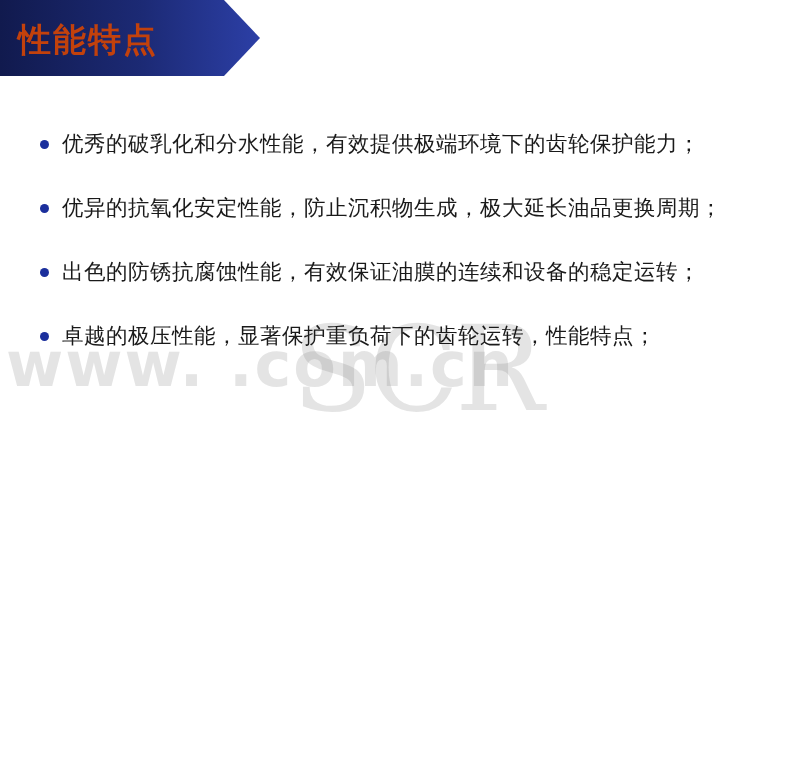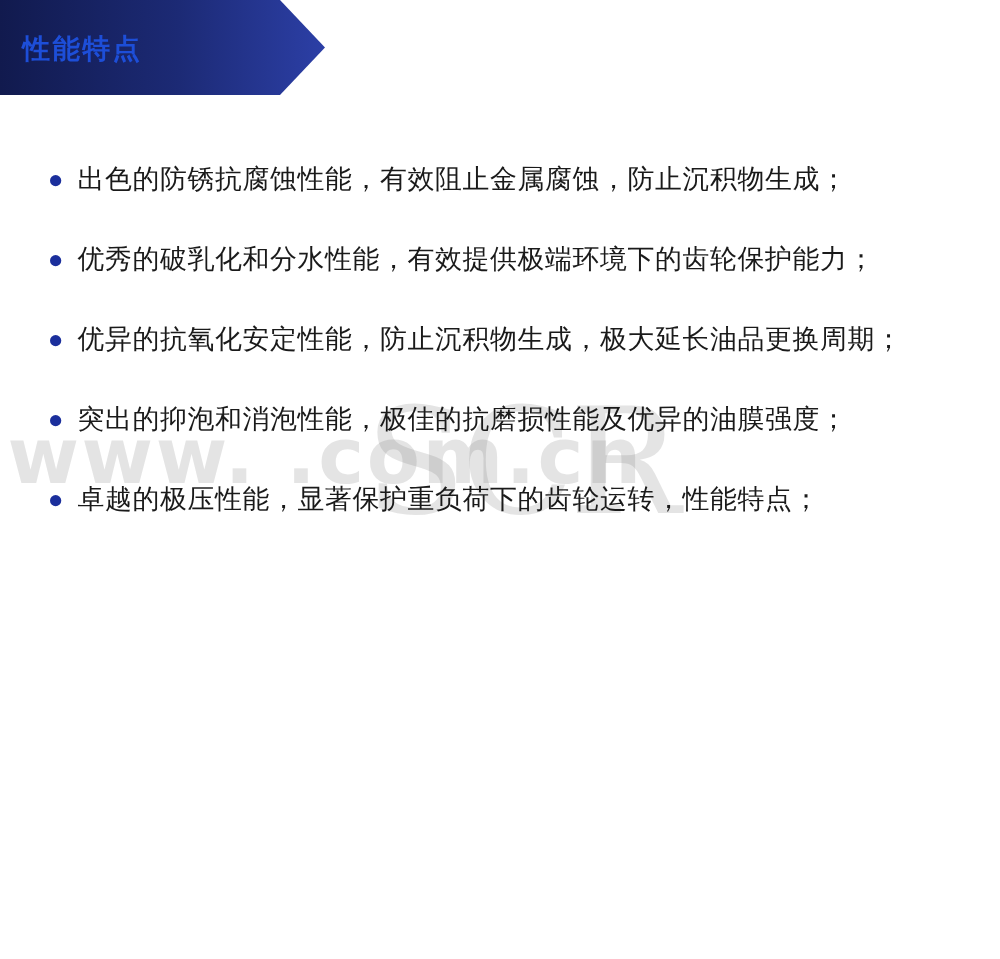--- a/index.html
+++ b/index.html
@@ -33,22 +33,22 @@
     position: absolute;
     top: 0;
     left: 0;
     width: 260px;
     height: 80px;
   }
   .banner-title {
     position: absolute;
     top: 22px;
     left: 18px;
-    color: #1d4ed8;
-    font-size: 22px;
+    color: #c2410c;
+    font-size: 33px;
     font-weight: bold;
     letter-spacing: 2px;
     line-height: 36px;
     white-space: nowrap;
   }
   
   .watermark {
     position: absolute;
     left: 0;
     top: 300px;
@@ -135,33 +135,29 @@
 
   <div class="watermark">
     <div class="wm-text">www.                  .com.cn</div>
     <div class="wm-logo">SCR</div>
   </div>
 
   <div class="content">
     <ul class="features">
       <li>
         <span class="dot"></span>
-        <span>出色的防锈抗腐蚀性能，有效阻止金属腐蚀，防止沉积物生成；</span>
-      </li>
-      <li>
-        <span class="dot"></span>
         <span>优秀的破乳化和分水性能，有效提供极端环境下的齿轮保护能力；</span>
       </li>
       <li>
         <span class="dot"></span>
         <span>优异的抗氧化安定性能，防止沉积物生成，极大延长油品更换周期；</span>
       </li>
       <li>
         <span class="dot"></span>
-        <span>突出的抑泡和消泡性能，极佳的抗磨损性能及优异的油膜强度；</span>
+        <span>出色的防锈抗腐蚀性能，有效保证油膜的连续和设备的稳定运转；</span>
       </li>
       <li>
         <span class="dot"></span>
         <span>卓越的极压性能，显著保护重负荷下的齿轮运转，性能特点；</span>
       </li>
     </ul>
   </div>
 
 </div>
 

